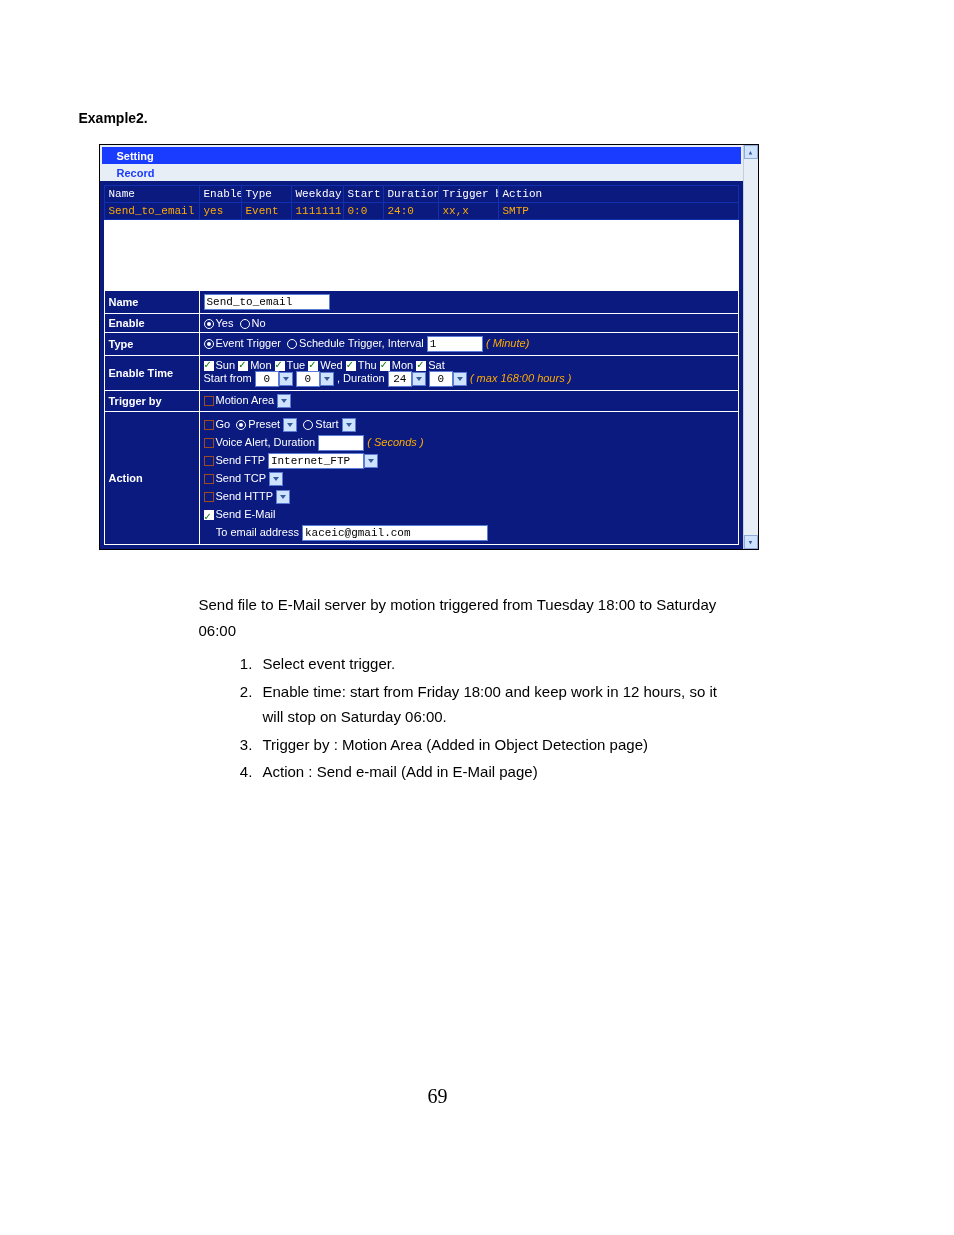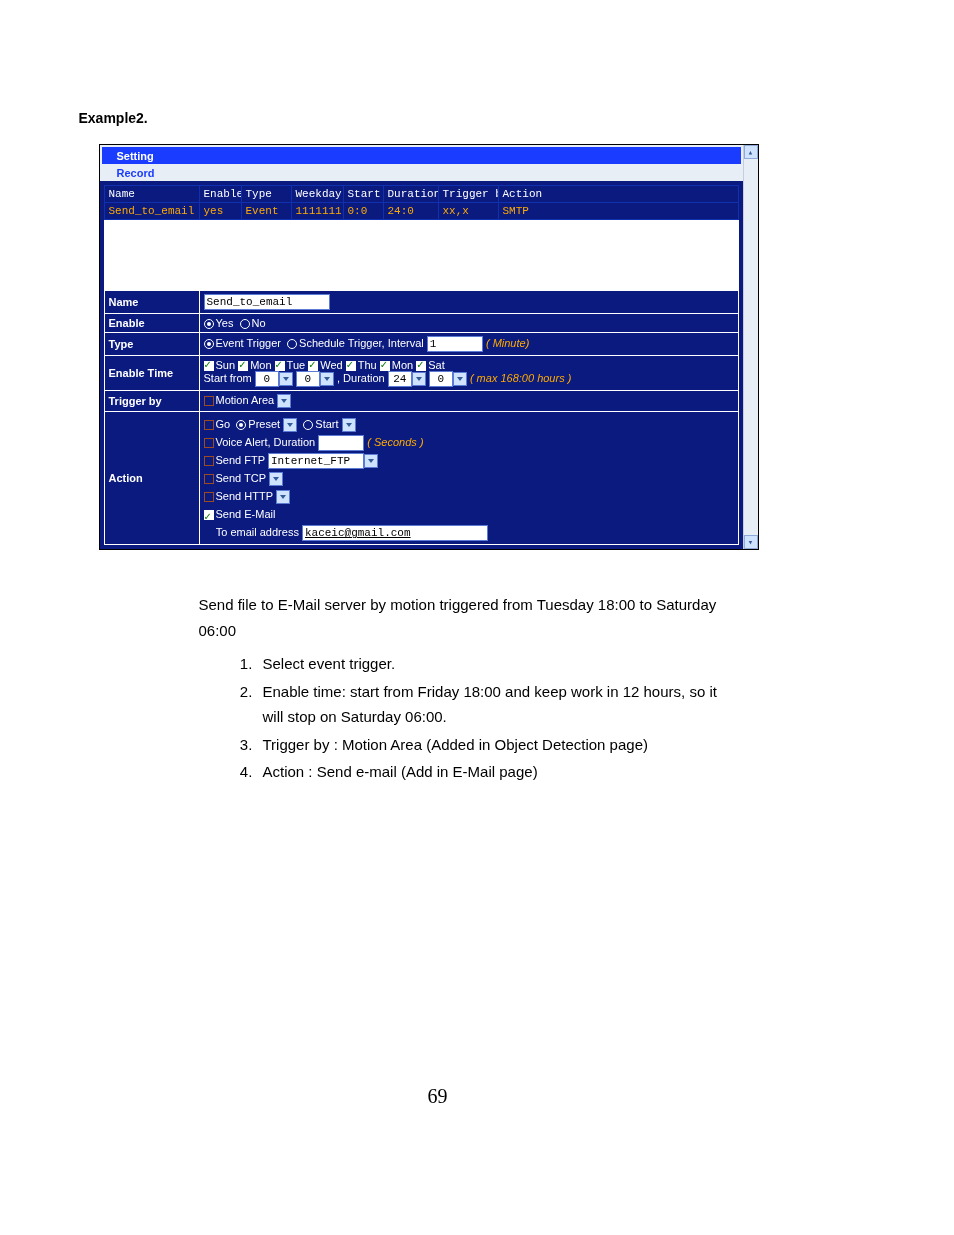--- a/index.html
+++ b/index.html
@@ -303,21 +303,21 @@
                 <input class="text-input" style="width: 90px;" value="Internet_FTP"><span class="dd"></span><br>
 
                 <span class="chk unchk"></span><span>Send TCP</span>
                 <span class="dd"></span><br>
 
                 <span class="chk unchk"></span><span>Send HTTP</span>
                 <span class="dd"></span><br>
 
                 <span class="chk sel"></span><span>Send E-Mail</span><br>
                 &nbsp;&nbsp;&nbsp;&nbsp;<span>To email address</span>
-                <input class="text-input" style="width: 180px; text-decoration: underline;" value="kaceic@gmail.com">
+                <input class="text-input" style="width: 180px;" value="kaceic@gmail.com">
               </td>
             </tr>
           </tbody>
             </table>
         </div>
       </div>
 
       <div class="shot-scroll">
         <div class="arrow">▴</div>
         <div class="track"></div>

